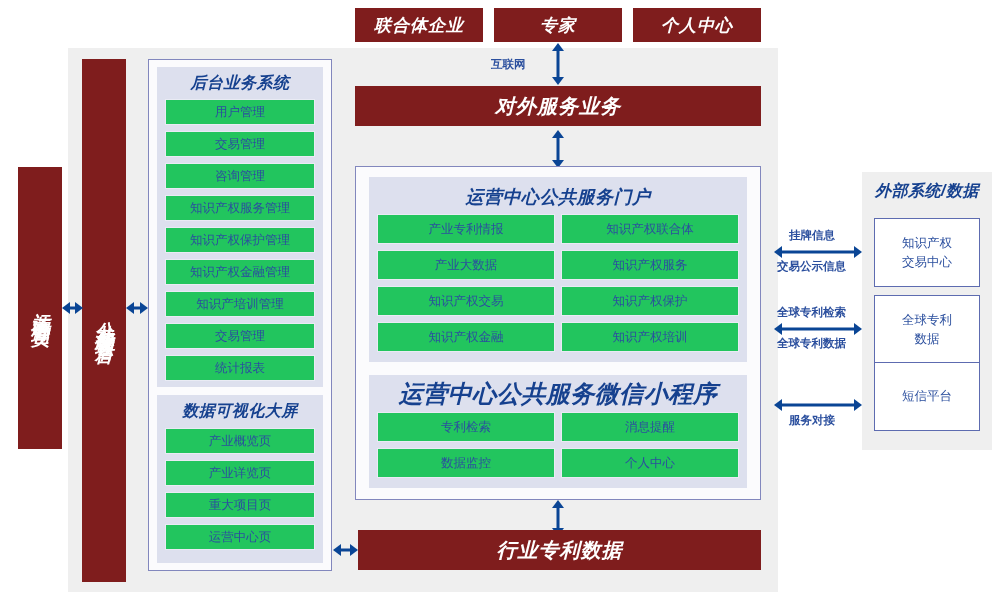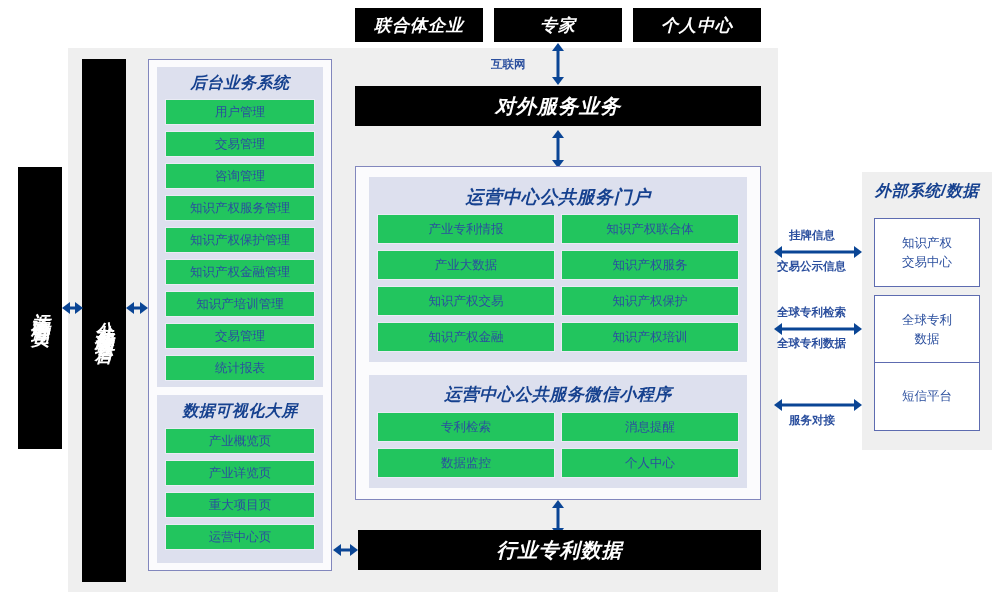--- a/index.html
+++ b/index.html
@@ -9,21 +9,21 @@
     font-family:"Liberation Sans","DejaVu Sans",sans-serif;
     -webkit-font-smoothing:antialiased;
   }
   #stage{position:relative;width:1000px;height:601px;overflow:hidden;}
 
   
   .abs{position:absolute;box-sizing:border-box;}
   .ctr{display:flex;align-items:center;justify-content:center;text-align:center;}
 
   .blue-box{
-    background:#000000;color:#ffffff;
+    background:#7f1d1d;color:#ffffff;
     font-weight:bold;font-style:italic;
     letter-spacing:1px;
   }
   .gray-panel{background:#efefef;}
   .white-panel{background:#fbfbfd;border:1.5px solid #8287bd;}
   .group{background:#dde0ee;}
   .cell{
     background:#22c55e;color:#2b4f9e;
     border:1px solid #e9ebf4;
     font-size:12.5px;
@@ -187,21 +187,21 @@
       <span>知识产权保护</span>
     </div>
   <div class="abs cell ctr" style="left:377px;top:322px;width:178px;height:30px;">
       <span>知识产权金融</span>
     </div>
   <div class="abs cell ctr" style="left:561px;top:322px;width:178px;height:30px;">
       <span>知识产权培训</span>
     </div>
 
   <div class="abs group" style="left:369px;top:375px;width:378px;height:113px;"></div>
-  <div class="abs group-title ctr" style="left:369px;top:379px;width:378px;height:30px;font-size:17px;">
+  <div class="abs group-title ctr" style="left:369px;top:379px;width:378px;height:30px;font-size:24px;">
     <span>运营中心公共服务微信小程序</span>
   </div>
   <div class="abs cell ctr" style="left:377px;top:412px;width:178px;height:30px;">
       <span>专利检索</span>
     </div>
   <div class="abs cell ctr" style="left:561px;top:412px;width:178px;height:30px;">
       <span>消息提醒</span>
     </div>
   <div class="abs cell ctr" style="left:377px;top:448px;width:178px;height:30px;">
       <span>数据监控</span>

